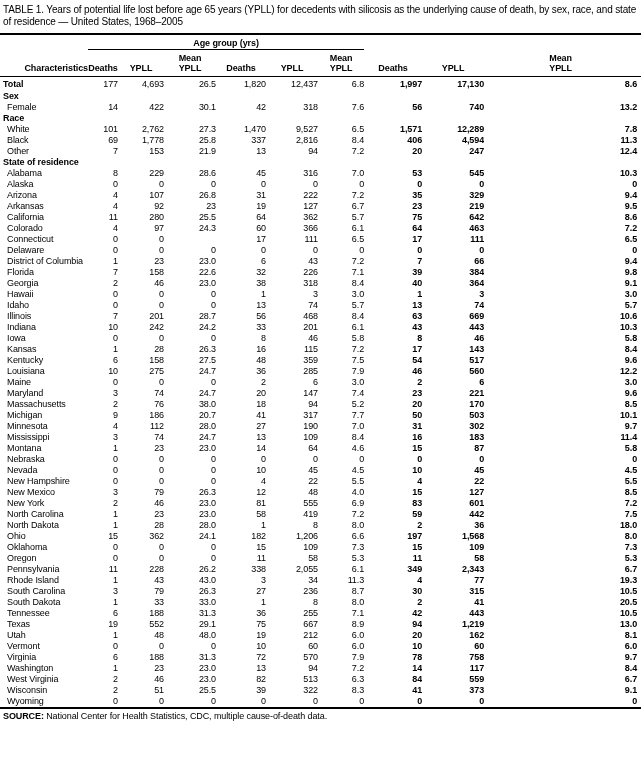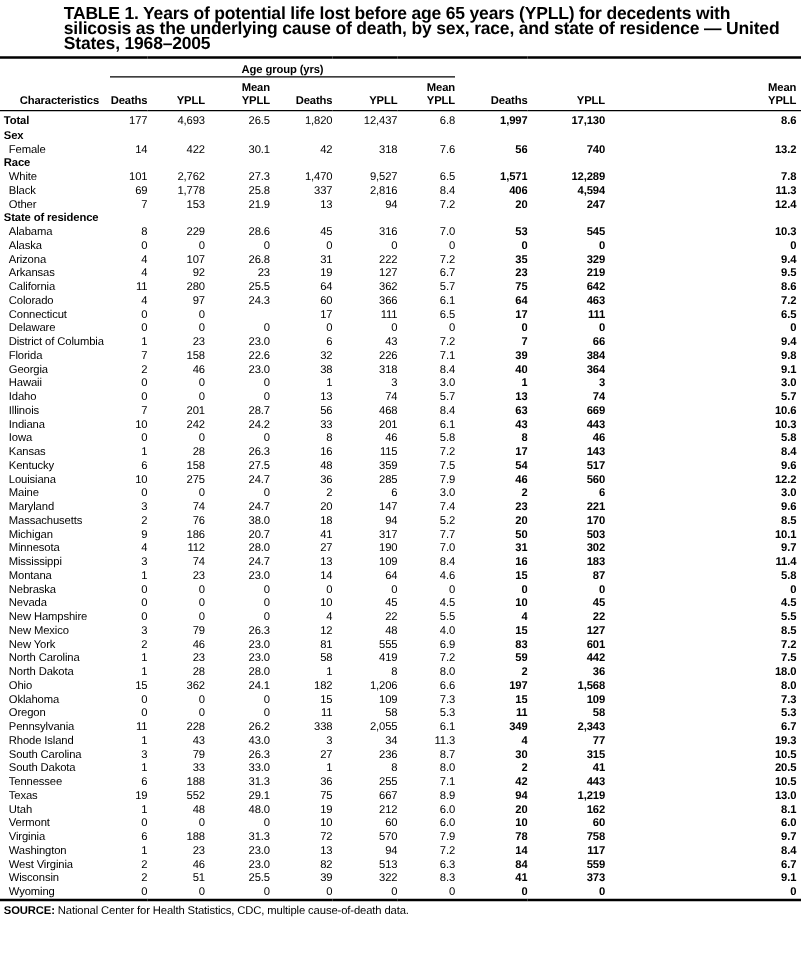--- a/index.html
+++ b/index.html
@@ -2,37 +2,37 @@
 <html><head>
 <meta charset="utf-8">
 <style>
   html,body{margin:0;padding:0;}
   body{
     width:641px;height:775px;background:#ffffff;color:#000000;
     font-family:"Liberation Sans","DejaVu Sans",sans-serif;
     -webkit-font-smoothing:antialiased;
   }
   .title{
-    font-size:14px;font-weight:bold;line-height:12px;
-    padding:4px 2px 5px 3px;letter-spacing:-0.15px;margin-left:48px;
+    font-size:10px;font-weight:normal;line-height:12px;
+    padding:4px 2px 5px 3px;letter-spacing:-0.15px;
   }
   table{
     border-collapse:collapse;table-layout:fixed;width:641px;
     border-top:2px solid #000;border-bottom:2px solid #000;
   }
   th{font-size:9px;font-weight:bold;padding:0;vertical-align:bottom;letter-spacing:-0.1px;}
   thead tr.h1 th, thead tr.h2 th{height:15px;}
   .grp{border-bottom:1px solid #000;text-align:center;padding-bottom:1px;}
   .grp.g4564{margin-left:22px;}
   .grp.gtotal{margin-left:26px;margin-right:111px;}
   thead tr.h3 th{
     border-bottom:1.5px solid #000;padding-bottom:3px;padding-top:3px;
-    text-align:right;line-height:10px;
+    text-align:center;line-height:10px;
   }
-  thead tr.h3 th.char{text-align:center;padding-left:7px;}
+  thead tr.h3 th.char{text-align:right;padding-left:7px;}
   thead tr.h3 th:last-child{padding-right:4px;}
   td{font-size:9px;line-height:11px;padding:0;letter-spacing:-0.1px;
      overflow:hidden;white-space:nowrap;}
   td.num{text-align:right;}
   td.tot{font-weight:bold;}
   td:last-child{padding-right:4px;}
   td.lbl{padding-left:7px;}
   tr.row-total td.lbl, td.lbl.section, td.lbl.total{font-weight:bold;padding-left:3px;}
   tr.row-total td{padding-top:2px;padding-bottom:1px;}
   .source{font-size:9px;line-height:11px;padding:2px 2px 0 3px;letter-spacing:-0.1px;}

